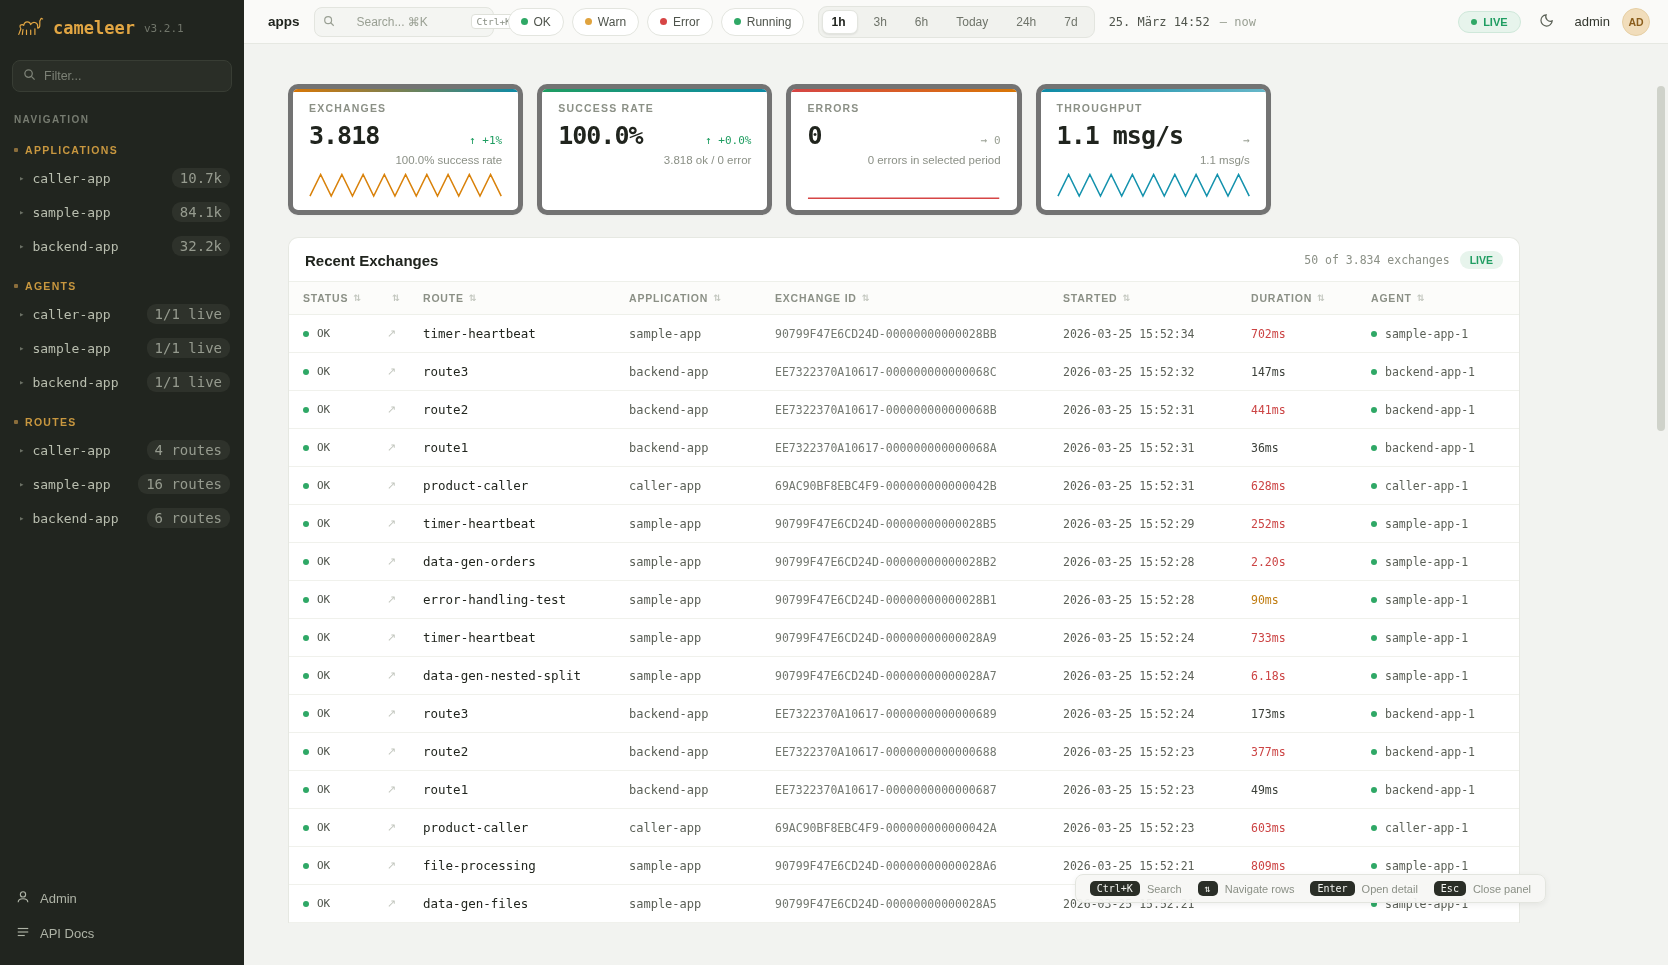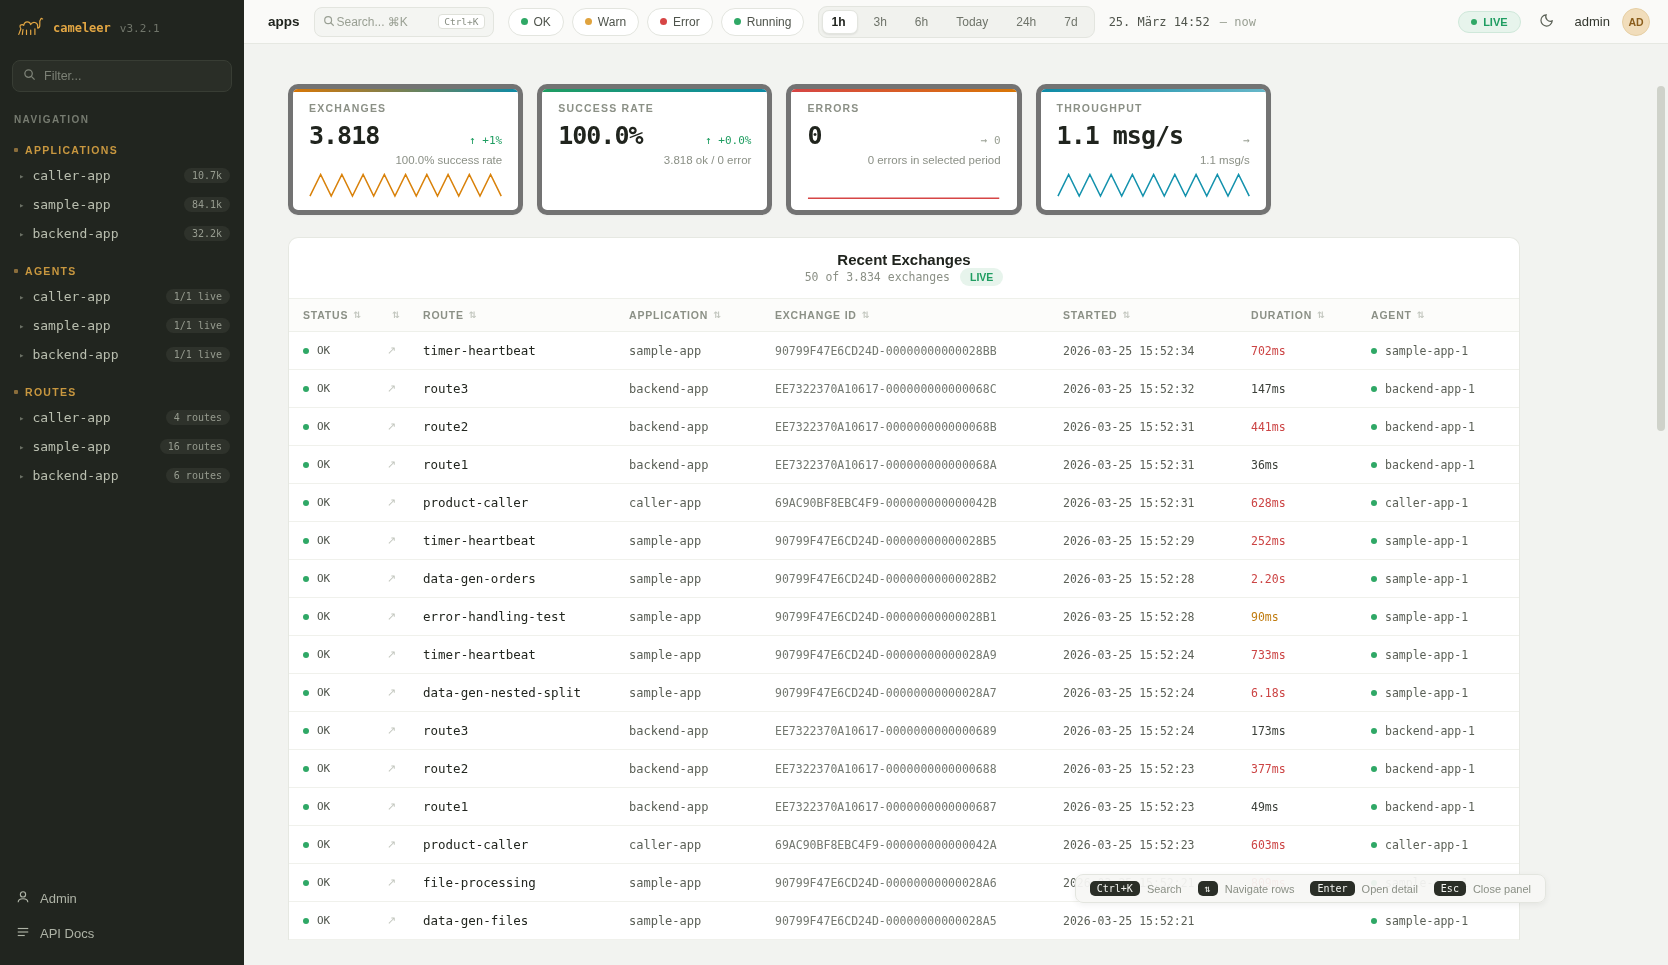--- a/index.html
+++ b/index.html
@@ -2,41 +2,41 @@
 <html><head>
 <meta charset="utf-8">
 <style>
   * { margin:0; padding:0; box-sizing:border-box; }
   html,body { width:1668px; height:965px; overflow:hidden; }
   body { display:flex; font-family:"Liberation Sans",sans-serif; background:#f2f3f0; color:#1c1f1b; }
 
   
   .sidebar { width:244px; flex-shrink:0; background:#21251f; color:#a6ab9e; display:flex; flex-direction:column; }
   .logo-row { display:flex; align-items:center; gap:9px; padding:14px 16px 10px; }
-  .logo-name { color:#e2a643; font-family:"DejaVu Sans Mono",monospace; font-weight:bold; font-size:12px; }
+  .logo-name { color:#e2a643; font-family:"DejaVu Sans Mono",monospace; font-weight:bold; font-size:17px; }
   .logo-ver { color:#70756a; font-size:11px; font-family:"DejaVu Sans Mono",monospace; }
   .filter-box { margin:8px 12px 14px; background:#2a2e27; border:1px solid #383d34; border-radius:8px; height:32px; display:flex; align-items:center; gap:8px; padding:0 10px; color:#7c8176; }
   .filter-box input { background:transparent; border:none; outline:none; color:#c6cabd; font-size:12.5px; width:100%; }
   .filter-box input::placeholder { color:#7c8176; }
   .nav-heading { padding:8px 14px 2px; font-size:10px; letter-spacing:1.4px; color:#767b70; font-weight:bold; }
   .side-section { margin-top:12px; }
   .section-head { display:flex; align-items:center; gap:7px; padding:5px 14px; font-size:10.5px; letter-spacing:1.3px; color:#c8973f; font-weight:bold; cursor:default; }
   .section-dot { width:4px; height:4px; border-radius:1px; background:#8a6d3b; }
   .side-item { display:flex; align-items:center; gap:8px; padding:7px 14px 7px 19px; font-size:13px; color:#b9beaf; font-family:"DejaVu Sans Mono",monospace; cursor:pointer; }
   .chev { color:#6b7065; font-size:9px; }
-  .side-badge { margin-left:auto; background:#2e322b; color:#969b8f; font-size:10px; font-family:"DejaVu Sans Mono",monospace; padding:2px 8px; border-radius:9px; white-space:nowrap; }
+  .side-badge { margin-left:auto; background:#2e322b; color:#969b8f; font-size:14px; font-family:"DejaVu Sans Mono",monospace; padding:2px 8px; border-radius:9px; white-space:nowrap; }
   .side-footer { margin-top:auto; padding:8px 0 14px; }
   .footer-item { display:flex; align-items:center; gap:10px; padding:9px 16px; font-size:13px; color:#aeb3a6; cursor:pointer; }
   .footer-item svg { flex-shrink:0; }
 
   
   .main { flex:1; min-width:0; display:flex; flex-direction:column; position:relative; }
   .topbar { height:44px; flex-shrink:0; background:#fafaf8; border-bottom:1px solid #e6e8e2; display:flex; align-items:center; gap:14px; padding:0 18px 0 24px; }
   .context-label { font-weight:bold; font-size:13.5px; color:#20241e; }
-  .search-box { width:180px; height:30px; border:1px solid #e3e5df; background:#f4f5f2; border-radius:8px; display:flex; align-items:center; gap:2px; padding:0 8px; color:#9aa094; }
+  .search-box { width:180px; height:30px; border:1px solid #e3e5df; background:#f4f5f2; border-radius:8px; display:flex; align-items:center; gap:22px; padding:0 8px; color:#9aa094; }
   .search-box input { border:none; outline:none; background:transparent; font-size:12px; color:#4f544c; width:92px; }
   .search-box input::placeholder { color:#9aa094; }
   .kbd-badge { margin-left:auto; border:1px solid #dfe1da; border-radius:4px; padding:1px 5px; font-size:9.5px; color:#8a9085; background:#fff; font-family:"DejaVu Sans Mono",monospace; white-space:nowrap; }
   .chips { display:flex; gap:8px; }
   .chip { display:flex; align-items:center; gap:6px; height:28px; padding:0 12px; border:1px solid #e3e5df; border-radius:999px; background:#fff; font-size:12px; color:#4f544c; cursor:pointer; }
   .dot { width:7px; height:7px; border-radius:50%; background:#999; flex-shrink:0; }
   .seg { display:flex; align-items:center; background:#f1f2ee; border:1px solid #e3e5df; border-radius:9px; padding:3px; gap:2px; }
   .seg-btn { padding:4px 12px; font-size:12px; color:#6f746a; border-radius:7px; border:1px solid transparent; cursor:pointer; white-space:nowrap; }
   .seg-btn.active { background:#fff; color:#20241e; font-weight:bold; border:1px solid #e3e5df; box-shadow:0 1px 2px rgba(0,0,0,.08);padding-left:8px; }
   .datetime { font-family:"DejaVu Sans Mono",monospace; font-size:12px; color:#4f544c; display:flex; gap:10px; white-space:nowrap; }
@@ -58,21 +58,21 @@
   .value-row { display:flex; align-items:baseline; justify-content:space-between; margin-top:7px; }
   .card-value { font-family:"DejaVu Sans Mono",monospace; font-size:25px; font-weight:bold; color:#20241e; letter-spacing:-1px; white-space:nowrap; }
   .card-delta { font-family:"DejaVu Sans Mono",monospace; font-size:11px; white-space:nowrap; }
   .delta-up { color:#1f9d61; }
   .delta-flat { color:#9aa094; }
   .card-sub { font-size:11.5px; color:#8b9086; margin-top:4px; white-space:nowrap;text-align:right; }
   .spark { position:absolute; left:16px; right:16px; bottom:9px; height:34px; width:calc(100% - 32px); }
 
   
   .table-card { margin-top:22px; background:#fff; border:1px solid #e6e8e2; border-bottom:none; border-radius:10px 10px 0 0; overflow:hidden; }
-  .table-head { display:flex; align-items:center; justify-content:space-between; padding:13px 16px 12px;flex-direction:column; }
+  .table-head { display:flex; align-items:center; justify-content:space-between; padding:13px 16px 12px; }
   .table-title { font-size:15px; font-weight:bold; color:#20241e; }
   .table-meta { display:flex; gap:10px; align-items:center; }
   .table-summary { font-family:"DejaVu Sans Mono",monospace; font-size:11.5px; color:#8b9086; }
   .live-badge { display:flex; gap:5px; align-items:center; background:#e7f4ec; color:#1f9d61; font-size:10.5px; font-weight:bold; padding:3px 10px; border-radius:999px; }
   .grid-row { display:grid; grid-template-columns:84px 36px 206px 146px 288px 188px 120px 1fr; align-items:center; padding-left:14px; }
   .thead-row { height:34px; color:#8b9086; font-size:10.5px; letter-spacing:0.8px; font-weight:bold; border-top:1px solid #eef0ea; border-bottom:1px solid #eef0ea; background:#fcfcfa; }
   .th { display:flex; align-items:center; cursor:pointer; }
   .sort-icon { color:#c3c7bf; font-size:9px; margin-left:5px; font-family:"DejaVu Sans",sans-serif; }
   .trow { height:38px; border-bottom:1px solid #f0f1ec; cursor:pointer; }
   .cell-status { display:flex; gap:8px; align-items:center; font-family:"DejaVu Sans Mono",monospace; font-size:11px; color:#4f544c; }

